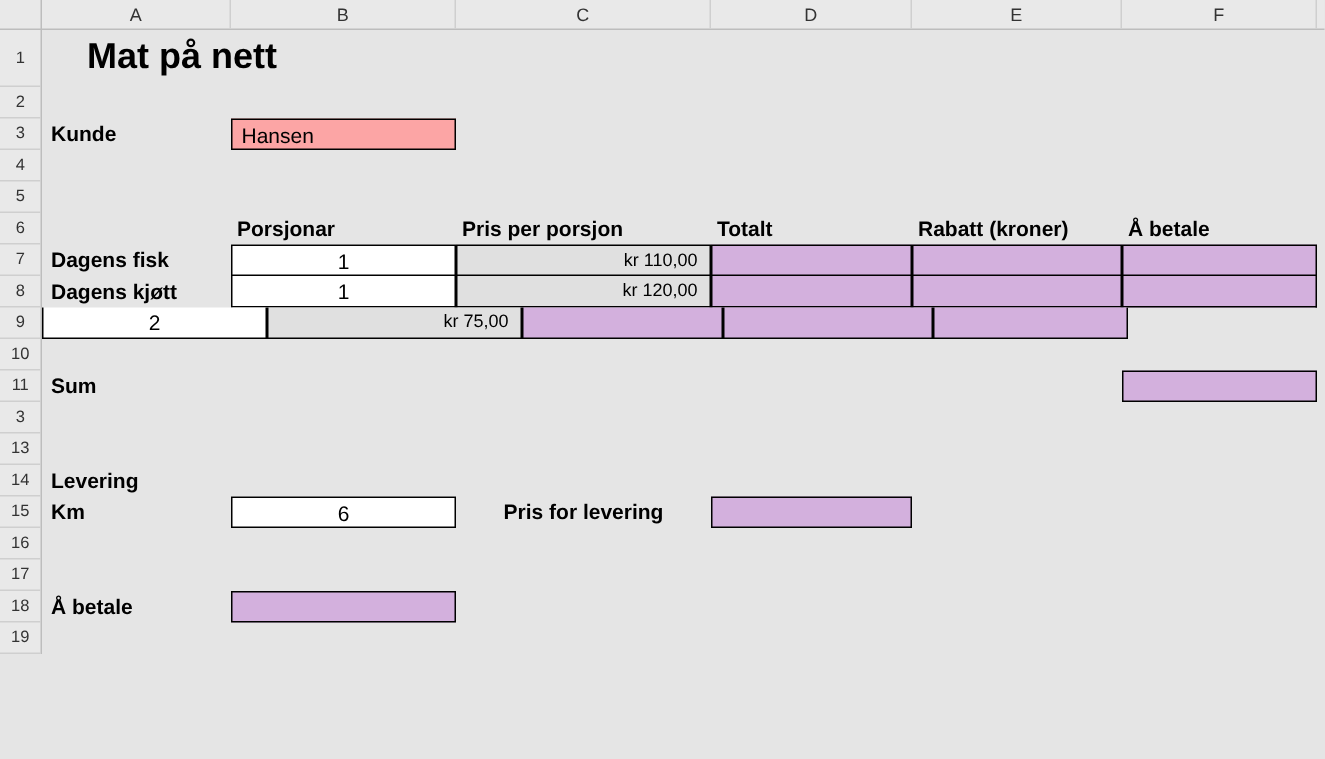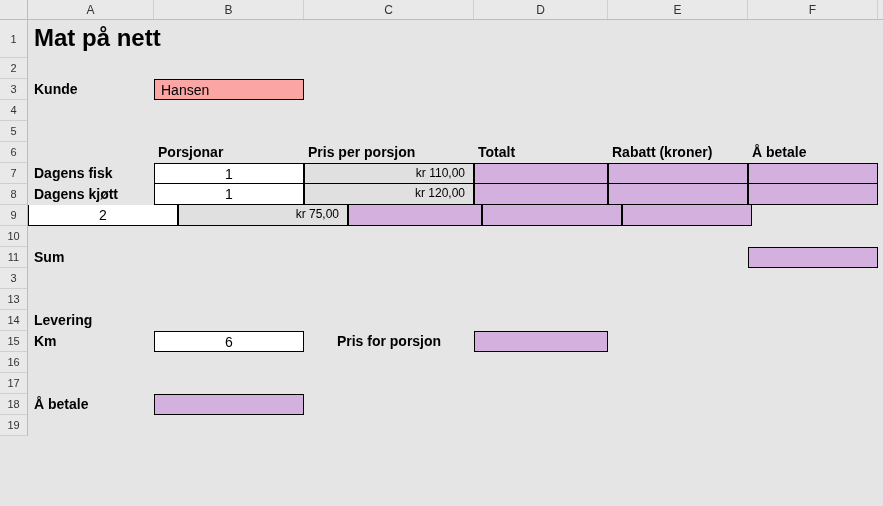--- a/index.html
+++ b/index.html
@@ -56,20 +56,21 @@
   }
   .row { display: flex; }
   .cell {
     background: #e5e5e5;
     border: 0;
   }
   .title {
     font-size: 24px;
     font-weight: bold;
     padding: 4px 6px;
+    margin-left: 24px;
   }
   .label-bold { font-weight: bold; padding: 2px 6px; font-size: 14px; }
   .input-cell {
     background: #fca5a5;
     border: 1px solid #000;
     padding: 2px 6px;
     font-size: 14px;
   }
   .data-white {
     background: #fff;
@@ -210,21 +211,21 @@
         <div class="cell cA"></div>
       </div>
 
     <div class="row rS">
       <div class="cell cA label-bold">Levering</div>
     </div>
 
     <div class="row rS">
       <div class="cell cA label-bold">Km</div>
       <div class="cell cB data-white">6</div>
-      <div class="cell cC label-bold" style="text-align:center">Pris for porsjon</div>
+      <div class="cell cC label-bold" style="text-align:center">Pris for levering</div>
       <div class="cell cD data-purple"></div>
     </div>
 
     <div class="row rS">
         <div class="cell cA"></div>
       </div>
     <div class="row rS">
         <div class="cell cA"></div>
       </div>
 

